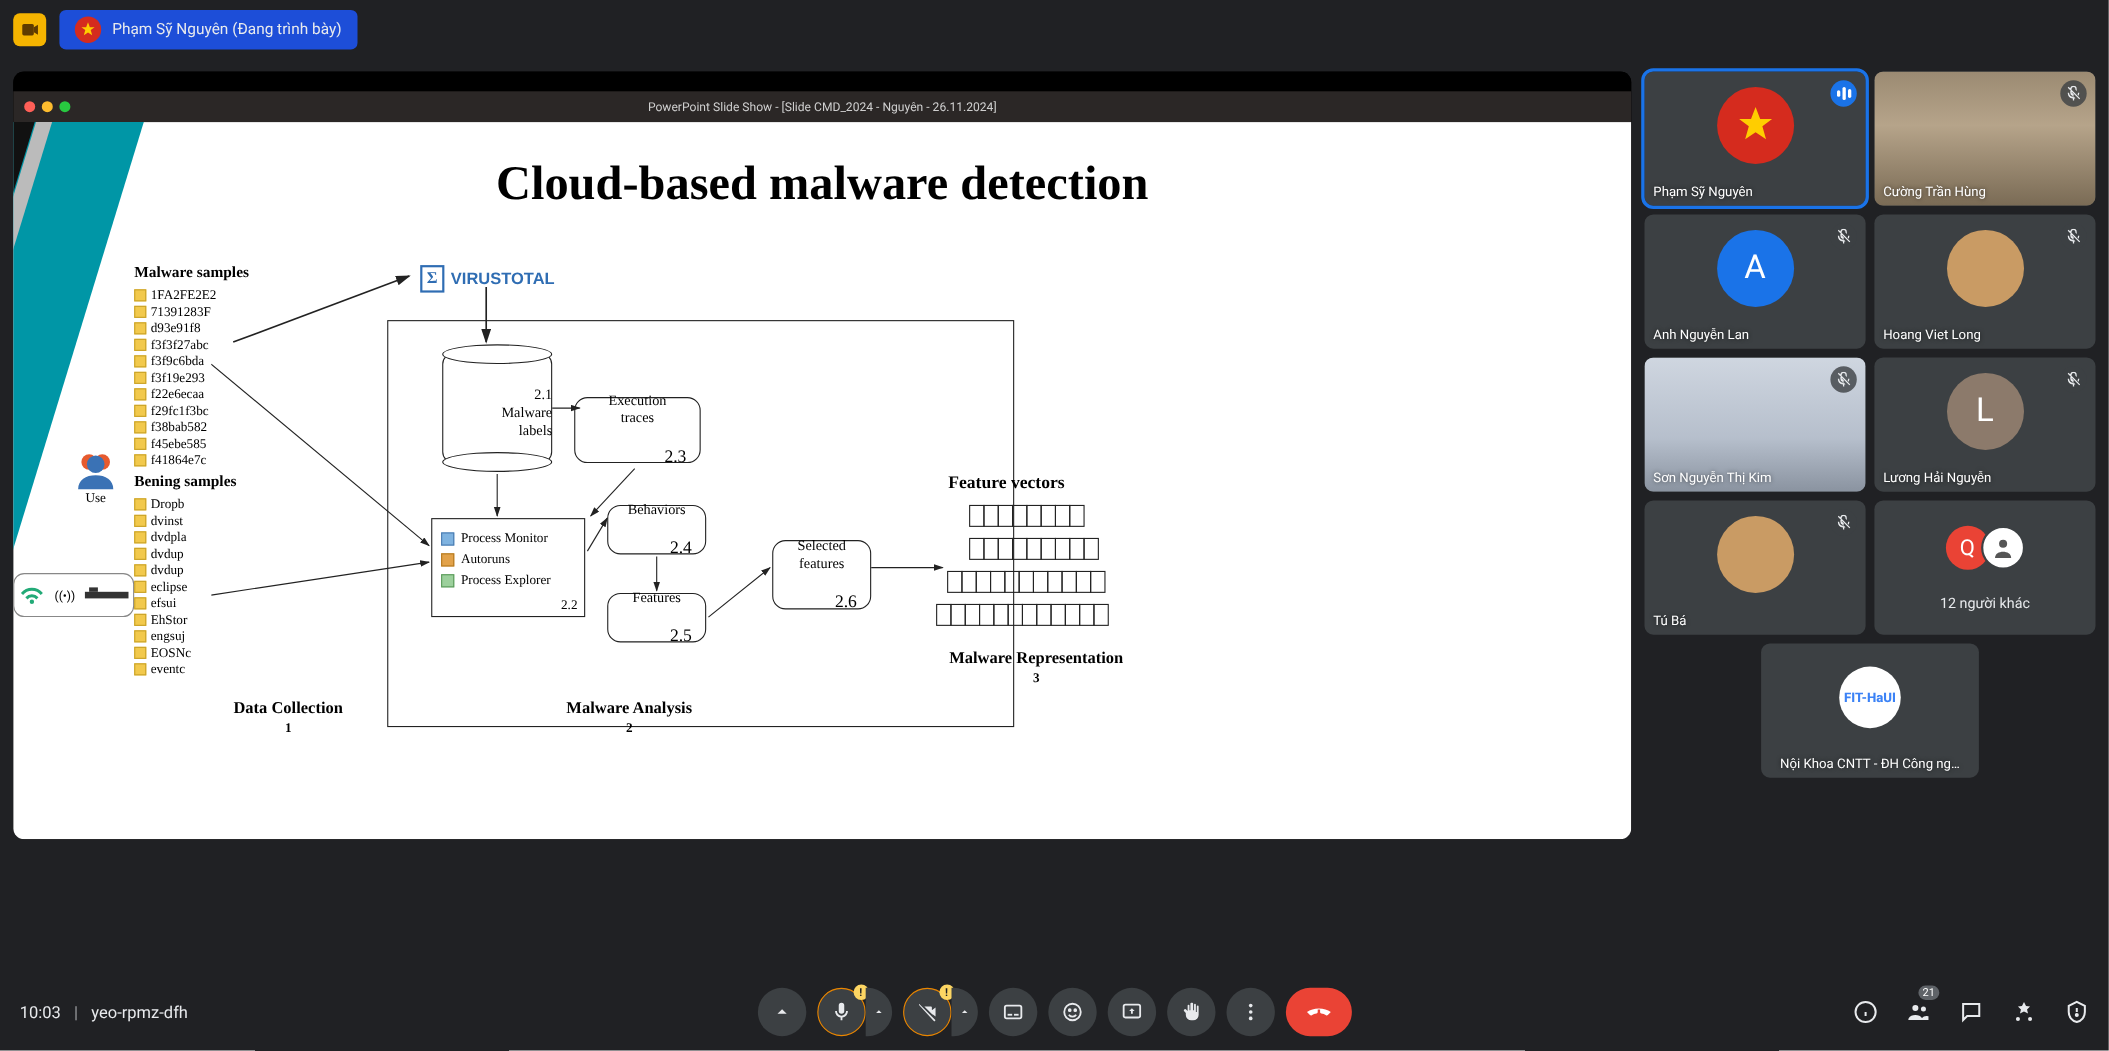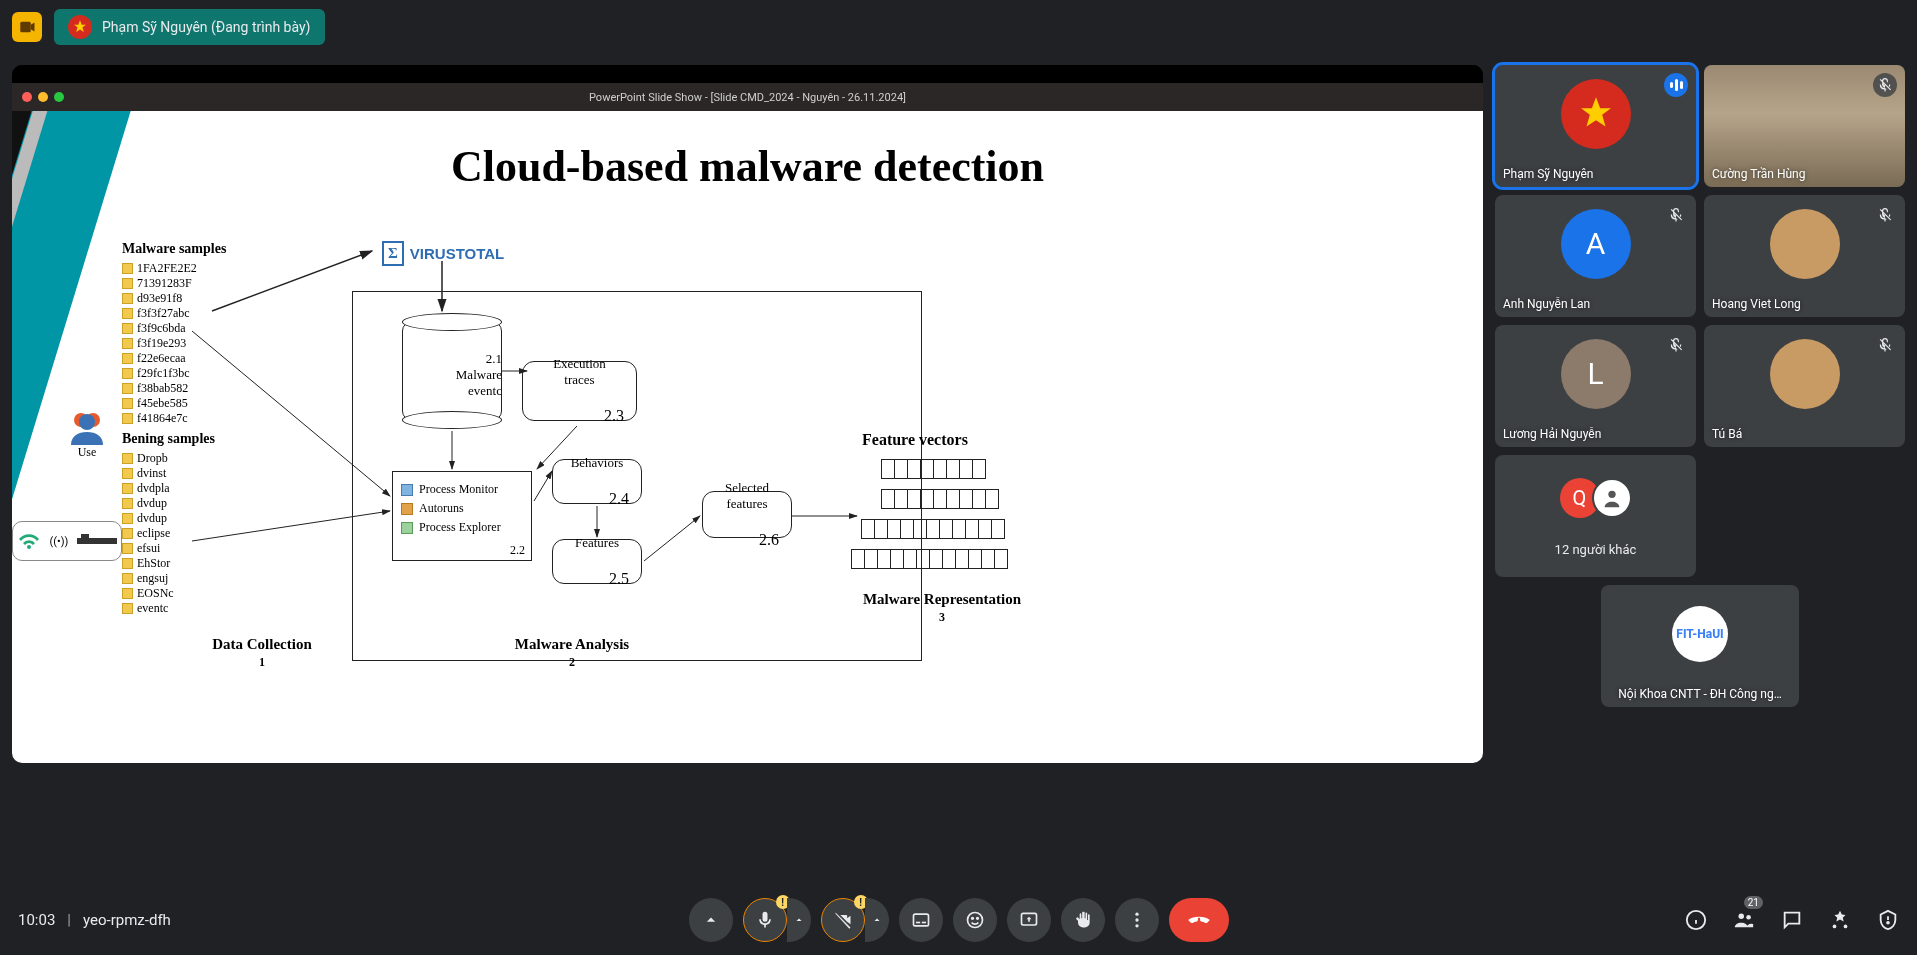--- a/index.html
+++ b/index.html
@@ -16,21 +16,21 @@
     display:flex; align-items:center;
     height:54px; padding:0 12px; gap:12px;
   }
   .app-icon {
     width:30px; height:30px; background:#f5b400; border-radius:6px;
     display:flex; align-items:center; justify-content:center;
   }
   .app-icon svg{width:18px;height:18px;}
   .presenter-chip{
     display:flex; align-items:center; gap:10px;
-    background:#0f766e; border-radius:6px; padding:6px 14px;
+    background:#1d4ed8; border-radius:6px; padding:6px 14px;
     font-size:14px;
   }
   .presenter-chip .star{
     width:24px;height:24px;border-radius:50%;
     background:#d52b1e; display:flex;align-items:center;justify-content:center;
   }
   .presenter-chip .star svg{width:16px;height:16px;fill:#ffcd00;}
   
   .content{
     display:flex; gap:12px; padding:11px 12px;
@@ -400,21 +400,21 @@
 
         <div class="outer-box"></div>
 
         <div class="cylinder">
           <div class="body"></div>
             <div class="top"></div>
             <div class="bot"></div>
           <div class="txt">
             <div>2.1</div>
             <div style="white-space:pre-line">Malware
-eventc</div>
+labels</div>
           </div>
         </div>
 
         <div class="rbox" style="left:400px;top:120px;width:115px;height:60px;">
           <div style="white-space:pre-line">Execution
 traces</div>
           <div class="num">2.3</div>
         </div>
 
         <div class="tools-box">
@@ -434,21 +434,21 @@
         </div>
 
         <div class="rbox" style="left:430px;top:218px;width:90px;height:45px;">
           <div>Behaviors</div>
             <div class="num">2.4</div>
         </div>
         <div class="rbox" style="left:430px;top:298px;width:90px;height:45px;">
           <div>Features</div>
             <div class="num">2.5</div>
         </div>
-        <div class="rbox" style="left:580px;top:250px;width:90px;height:47px;">
+        <div class="rbox" style="left:580px;top:250px;width:90px;height:63px;">
           <div style="white-space:pre-line">Selected
 features</div>
             <div class="num">2.6</div>
         </div>
 
         <svg style="position:absolute;left:230px;top:50px;width:570px;height:370px;pointer-events:none;" viewBox="0 0 570 370">
           <line x1="100" y1="140" x2="100" y2="178" stroke="#222" marker-end="url(#ah)"></line>
           <line x1="150" y1="80" x2="175" y2="80" stroke="#222" marker-end="url(#ah)"></line>
           <line x1="225" y1="135" x2="185" y2="178" stroke="#222" marker-end="url(#ah)"></line>
           <line x1="182" y1="210" x2="200" y2="180" stroke="#222" marker-end="url(#ah)"></line>
@@ -562,20 +562,29 @@
           <div class="name">Anh Nguyễn Lan</div>
         </div>
         <div class="tile">
           <div class="avatar" style="background:#c99b64"></div>
           <div class="mute">
             <svg width="14" height="14" viewBox="0 0 24 24" fill="#e8eaed">
               <path d="M19 11a7 7 0 01-.7 3.1l1.5 1.5A9 9 0 0021 11zM12 14c.3 0 .6 0 .9-.1L9 10V5a3 3 0 016 0v1.2l2 2V5a5 5 0 00-10 0v6a5 5 0 003.3 4.7l1.5 1.5A7 7 0 015 11H3a9 9 0 008 8.9V23h2v-3.1c.7-.1 1.4-.3 2-.5l-1.6-1.6c-.4.1-.9.2-1.4.2zM3 3l18 18 1.4-1.4L4.4 1.6z"></path>
             </svg>
           </div>
           <div class="name">Hoang Viet Long</div>
+        </div>
+        <div class="tile">
+          <div class="cam-bg indoor"></div>
+          <div class="mute">
+            <svg width="14" height="14" viewBox="0 0 24 24" fill="#e8eaed">
+              <path d="M19 11a7 7 0 01-.7 3.1l1.5 1.5A9 9 0 0021 11zM12 14c.3 0 .6 0 .9-.1L9 10V5a3 3 0 016 0v1.2l2 2V5a5 5 0 00-10 0v6a5 5 0 003.3 4.7l1.5 1.5A7 7 0 015 11H3a9 9 0 008 8.9V23h2v-3.1c.7-.1 1.4-.3 2-.5l-1.6-1.6c-.4.1-.9.2-1.4.2zM3 3l18 18 1.4-1.4L4.4 1.6z"></path>
+            </svg>
+          </div>
+          <div class="name">Sơn Nguyễn Thị Kim</div>
         </div>
         <div class="tile">
           <div class="avatar letter" style="background:#8c7a6b">L</div>
           <div class="mute">
             <svg width="14" height="14" viewBox="0 0 24 24" fill="#e8eaed">
               <path d="M19 11a7 7 0 01-.7 3.1l1.5 1.5A9 9 0 0021 11zM12 14c.3 0 .6 0 .9-.1L9 10V5a3 3 0 016 0v1.2l2 2V5a5 5 0 00-10 0v6a5 5 0 003.3 4.7l1.5 1.5A7 7 0 015 11H3a9 9 0 008 8.9V23h2v-3.1c.7-.1 1.4-.3 2-.5l-1.6-1.6c-.4.1-.9.2-1.4.2zM3 3l18 18 1.4-1.4L4.4 1.6z"></path>
             </svg>
           </div>
           <div class="name">Lương Hải Nguyễn</div>
         </div>

